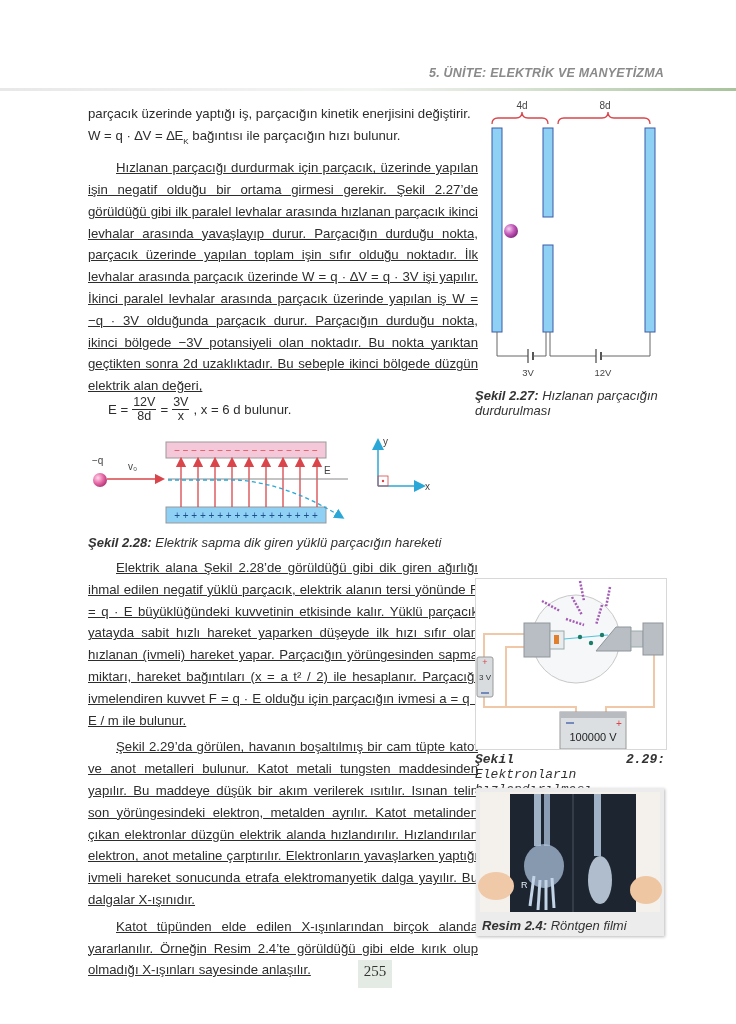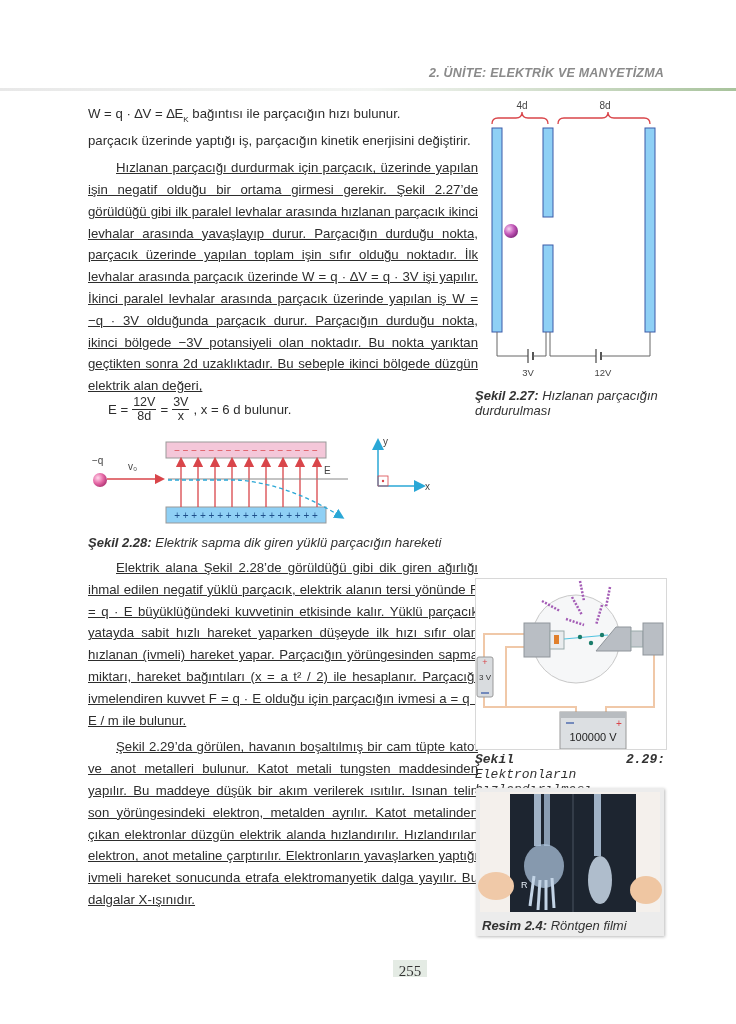--- a/index.html
+++ b/index.html
@@ -22,40 +22,40 @@
   .indent { text-indent: 28px; text-decoration: underline; }
   .para-gap { margin-top: 5px !important; }
   sub.k { font-size: 8px; }
   .formula { position: absolute; left: 108px; top: 396px; font-size: 13.2px; display: flex; align-items: center; gap: 4px; color: #2d2d2d; }
   .frac { display: inline-flex; flex-direction: column; align-items: center; line-height: 13px; font-size: 12.5px; }
   .frac .num { border-bottom: 1px solid #2d2d2d; padding: 0 1px; }
   .caption { position: absolute; font-size: 13px; font-style: italic; color: #333; line-height: 15px; }
   .caption b { font-style: italic; }
   .fig { position: absolute; }
   .page-num {
-    position: absolute; left: 358px; top: 960px; width: 34px; height: 17px; background: #e4ebe4;
-    font-family: "Liberation Serif", serif; font-size: 15px; text-align: center; line-height: 22px; color: #333; margin-left: 35px;
+    position: absolute; left: 358px; top: 960px; width: 34px; height: 28px; background: #e4ebe4;
+    font-family: "Liberation Serif", serif; font-size: 15px; text-align: center; line-height: 22px; color: #333;
   }
   .photo-frame {
     position: absolute; left: 475px; top: 578px; width: 190px; height: 170px; border: 1px solid #d8d8d8; background: #fff;
   }
   .xray-frame {
     position: absolute; left: 476px; top: 788px; width: 188px; height: 148px; background: #ececec;
     box-shadow: 1px 1px 3px #bbb;
   }
 </style>
 </head>
 <body>
 
-<div class="header-title">2. ÜNİTE: ELEKTRİK VE MANYETİZMA</div>
+<div class="header-title">5. ÜNİTE: ELEKTRİK VE MANYETİZMA</div>
 <div class="header-rule"></div>
 
 <div class="body-col" style="top:103px;">
+  <p>parçacık üzerinde yaptığı iş, parçacığın kinetik enerjisini değiştirir.</p>
   <p><span>W = q · ∆V = ∆E</span><sub class="k">K</sub><span> bağıntısı ile parçacığın hızı bulunur.</span></p>
-  <p>parçacık üzerinde yaptığı iş, parçacığın kinetik enerjisini değiştirir.</p>
   <p class="indent para-gap">Hızlanan parçacığı durdurmak için parçacık, üzerinde yapılan işin negatif olduğu bir ortama girmesi gerekir. Şekil 2.27’de görüldüğü gibi ilk paralel levhalar arasında hızlanan parçacık ikinci levhalar arasında yavaşlayıp durur. Parçacığın durduğu nokta, parçacık üzerinde yapılan toplam işin sıfır olduğu noktadır. İlk levhalar arasında parçacık üzerinde W = q · ∆V = q · 3V işi yapılır. İkinci paralel levhalar arasında parçacık üzerinde yapılan iş W = −q · 3V olduğunda parçacık durur. Parçacığın durduğu nokta, ikinci bölgede −3V potansiyeli olan noktadır. Bu nokta yarıktan geçtikten sonra 2d uzaklıktadır. Bu sebeple ikinci bölgede düzgün elektrik alan değeri,</p>
 </div>
 
 <div class="formula">
   <span>E =</span>
   <span class="frac">
     <span class="num">12V</span>
     <span>8d</span>
   </span>
   <span>=</span>
@@ -148,20 +148,21 @@
   <text x="295" y="13" font-size="10" fill="#444">y</text>
   <text x="337" y="58" font-size="10" fill="#444">x</text>
 </svg>
 <div class="caption" style="left:88px; top:535px; width:380px;">
   <b>Şekil 2.28:</b><span> Elektrik sapma dik giren yüklü parçacığın hareketi</span>
 </div>
 
 <div class="body-col" style="top:557px;">
   <p class="indent">Elektrik alana Şekil 2.28’de görüldüğü gibi dik giren ağırlığı ihmal edilen negatif yüklü parçacık, elektrik alanın tersi yönünde F = q · E büyüklüğündeki kuvvetinin etkisinde kalır. Yüklü parçacık yatayda sabit hızlı hareket yaparken düşeyde ilk hızı sıfır olan hızlanan (ivmeli) hareket yapar. Parçacığın yörüngesinden sapma miktarı, hareket bağıntıları (x = a t² / 2) ile hesaplanır. Parçacığı ivmelendiren kuvvet F = q · E olduğu için parçacığın ivmesi a = q · E / m ile bulunur.</p>
   <p class="indent para-gap">Şekil 2.29’da görülen, havanın boşaltılmış bir cam tüpte katot ve anot metalleri bulunur. Katot metali tungsten maddesinden yapılır. Bu maddeye düşük bir akım verilerek ısıtılır. Isınan telin son yörüngesindeki elektron, metalden ayrılır. Katot metalinden çıkan elektronlar düzgün elektrik alanda hızlandırılır. Hızlandırılan elektron, anot metaline çarptırılır. Elektronların yavaşlarken yaptığı ivmeli hareket sonucunda etrafa elektromanyetik dalga yayılır. Bu dalgalar X-ışınıdır.</p>
+  <p class="indent para-gap">Katot tüpünden elde edilen X-ışınlarından birçok alanda yararlanılır. Örneğin Resim 2.4’te görüldüğü gibi elde kırık olup olmadığı X-ışınları sayesinde anlaşılır.</p>
 </div>
 
 <div class="photo-frame">
   <svg width="190" height="170">
 
     <polyline points="48,55 8,55 8,78" fill="none" stroke="#f0c8a8" stroke-width="2"></polyline>
     <polyline points="8,118 8,128 100,128 100,133" fill="none" stroke="#f0c8a8" stroke-width="2"></polyline>
     <polyline points="48,68 30,68 30,128" fill="none" stroke="#f0c8a8" stroke-width="2"></polyline>
     <polyline points="178,70 178,128 130,128 130,133" fill="none" stroke="#f0c8a8" stroke-width="2"></polyline>
 

